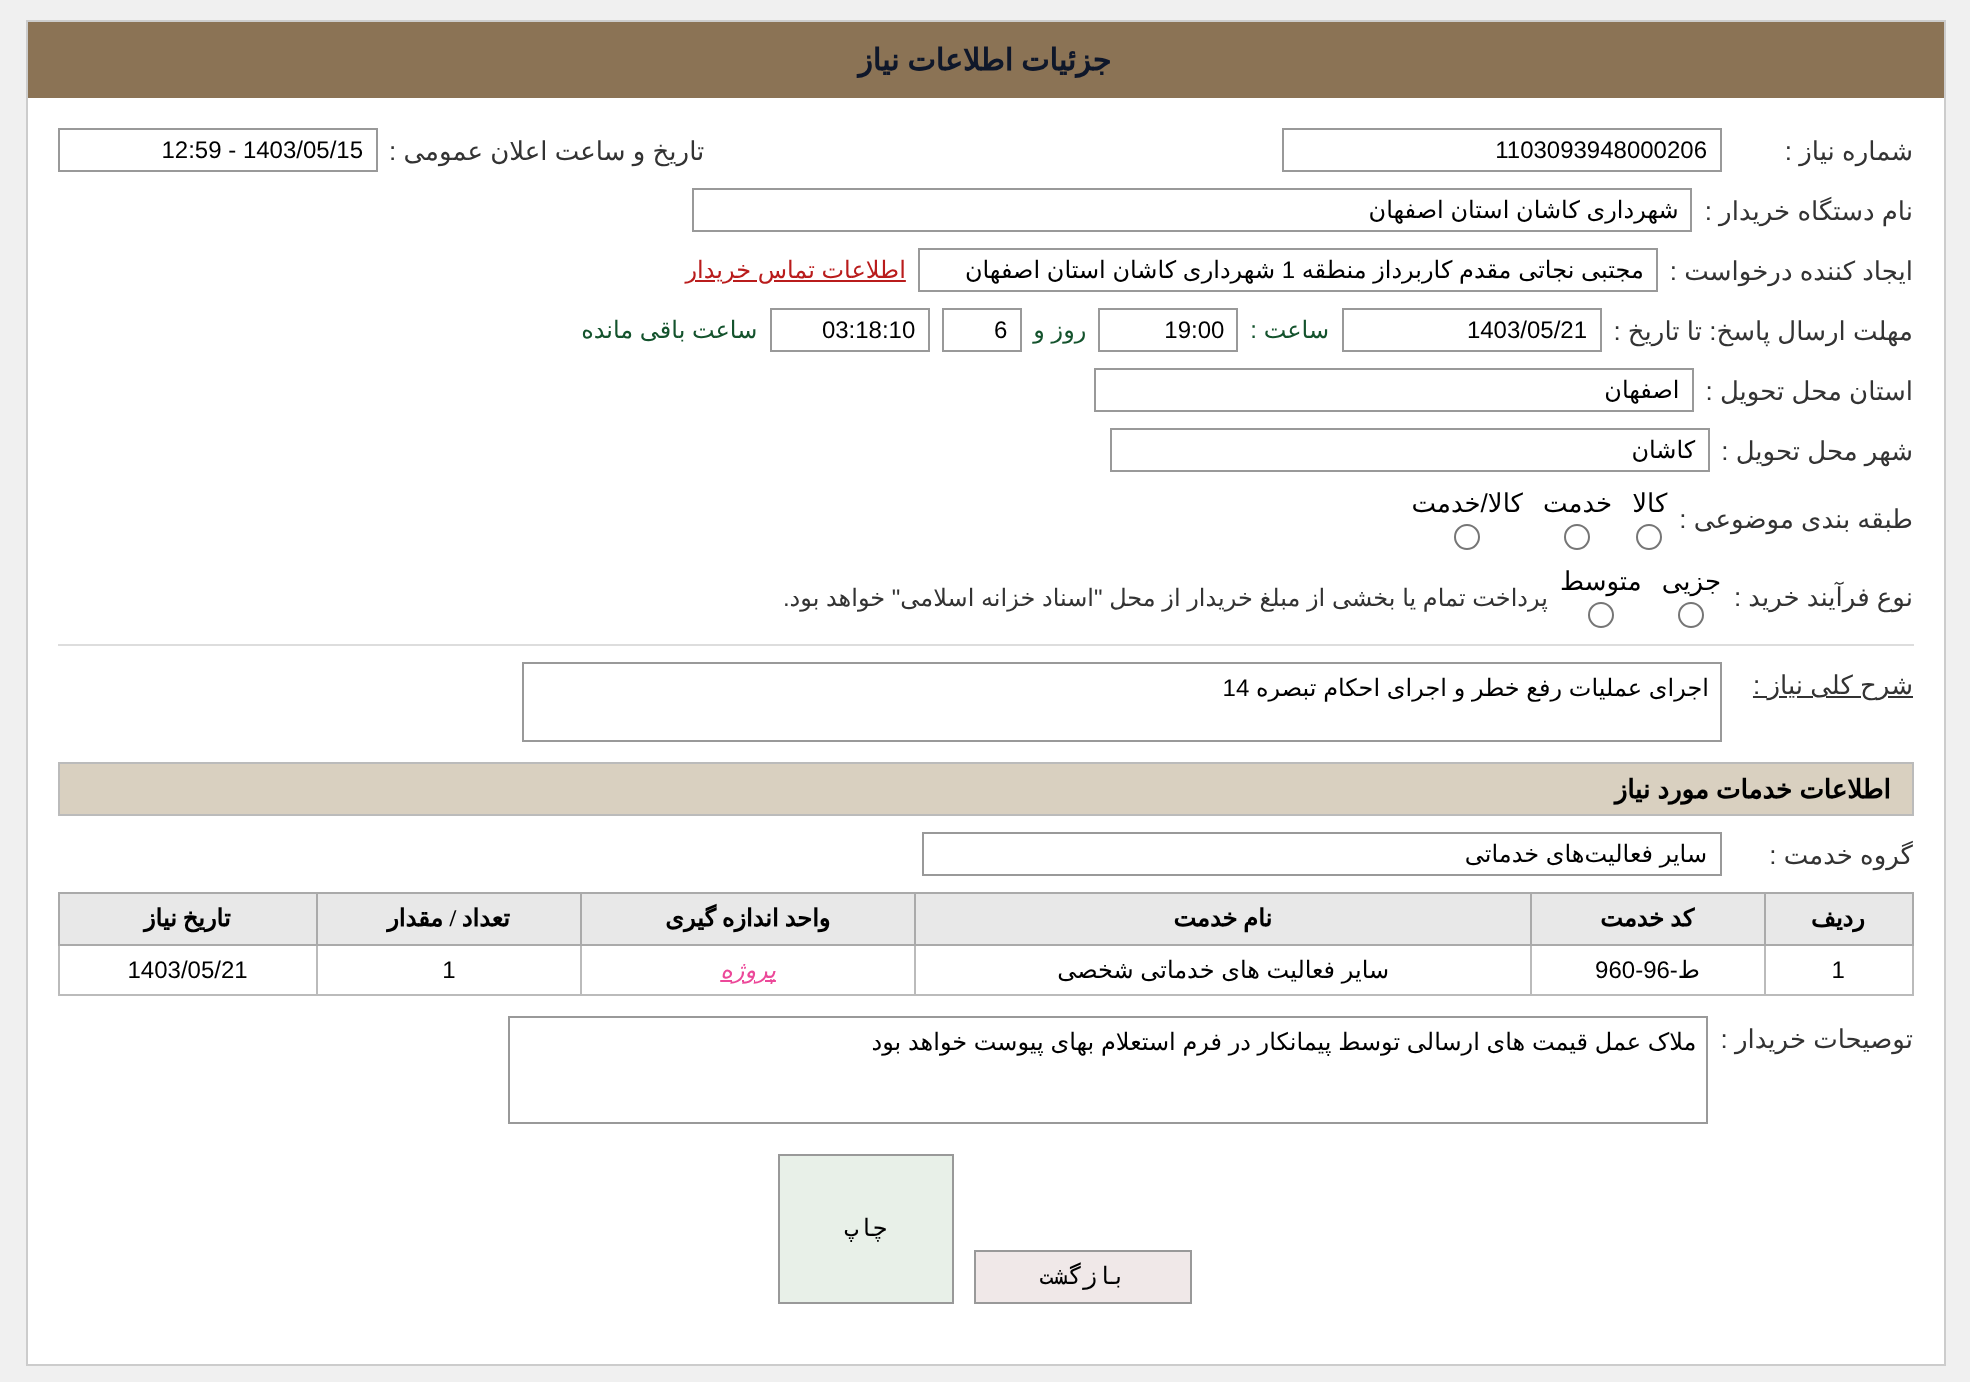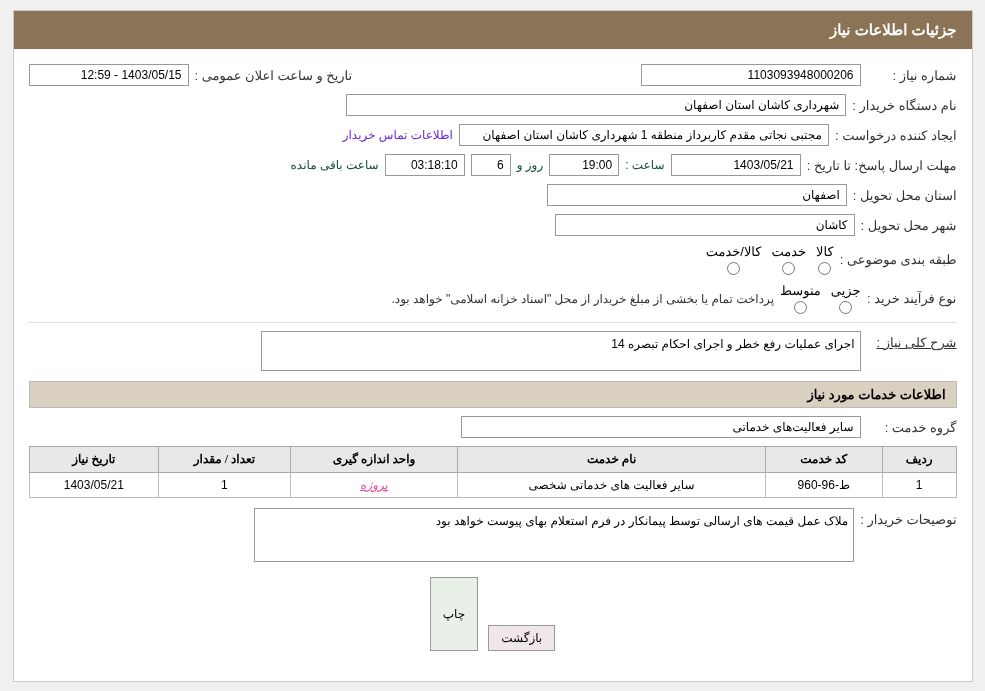--- a/index.html
+++ b/index.html
@@ -15,21 +15,22 @@
       justify-content: center;
       padding: 10px;
     }
     .main-container {
       width: 960px;
       background: #fff;
       border: 1px solid #ccc;
     }
     .header-bar {
       background: #8b7355;
-      color: #ffffff;
+      color: #0f172a;
+      text-align: center;
       padding: 10px 15px;
       font-size: 15px;
       font-weight: bold;
     }
     .content {
       padding: 15px;
     }
     .section-title {
       background: #d9d0c0;
       border: 1px solid #bbb;
@@ -59,21 +60,22 @@
       background: #fff;
       font-family: Tahoma, Arial, sans-serif;
       font-size: 12px;
       direction: rtl;
     }
     .input-wide { width: 220px; }
     .input-medium { width: 160px; }
     .input-date { width: 130px; }
     .input-time { width: 70px; }
     .link-text {
-      color: #6d28d9;
+      color: #b91c1c;
+      text-decoration: underline;
       cursor: pointer;
       font-size: 12px;
     }
     .radio-group {
       display: flex;
       gap: 10px;
       align-items: center;
       direction: rtl;
     }
     .radio-item {
@@ -113,22 +115,22 @@
     }
     .table-container td {
       border: 1px solid #bbb;
       padding: 5px 8px;
       text-align: center;
       font-size: 12px;
     }
     .table-container tr:nth-child(even) td { background: #f9f9f9; }
     .project-link { color: #ec4899; text-decoration: underline; cursor: pointer; font-style: italic; }
     .btn {
-      padding: 5px 12px;
-      font-family: Liberation Sans, sans-serif;
+      padding: 5px 32px;
+      font-family: Liberation Mono, monospace;
       font-size: 12px;
       cursor: pointer;
       border: 1px solid #aaa;
       background: #f0f0f0;
     }
     .btn-print { background: #e8f0e8; border-color: #999; }
     .btn-back { background: #f0e8e8; border-color: #999; margin-top: 48px; }
     .buttons-row {
       display: flex;
       justify-content: center;

